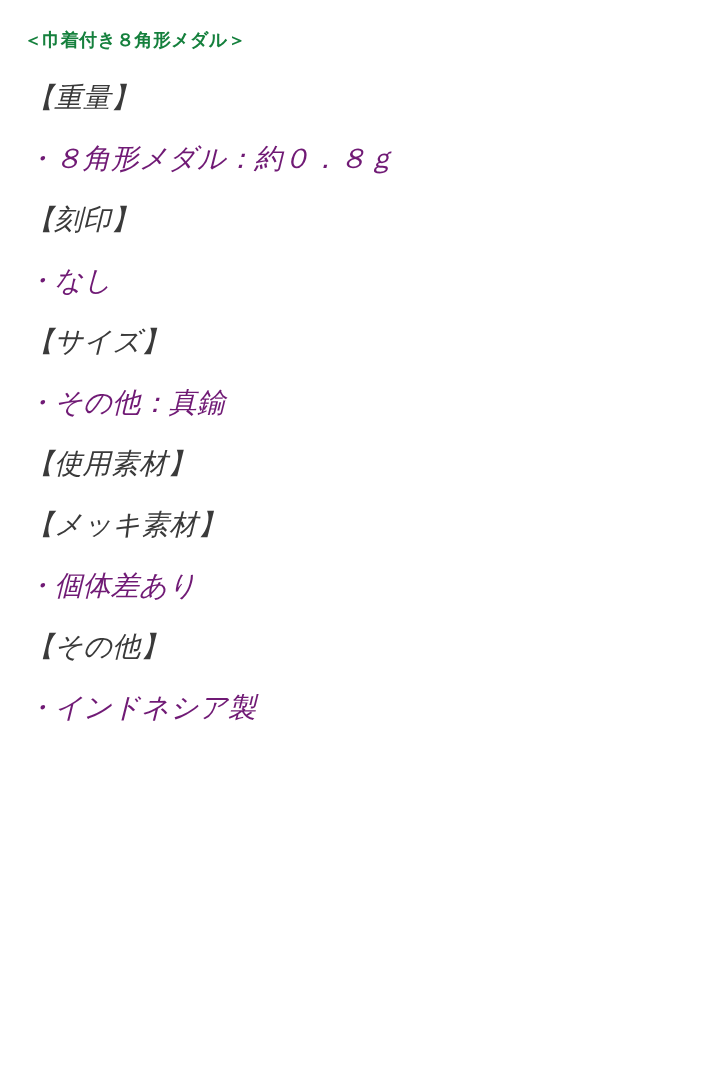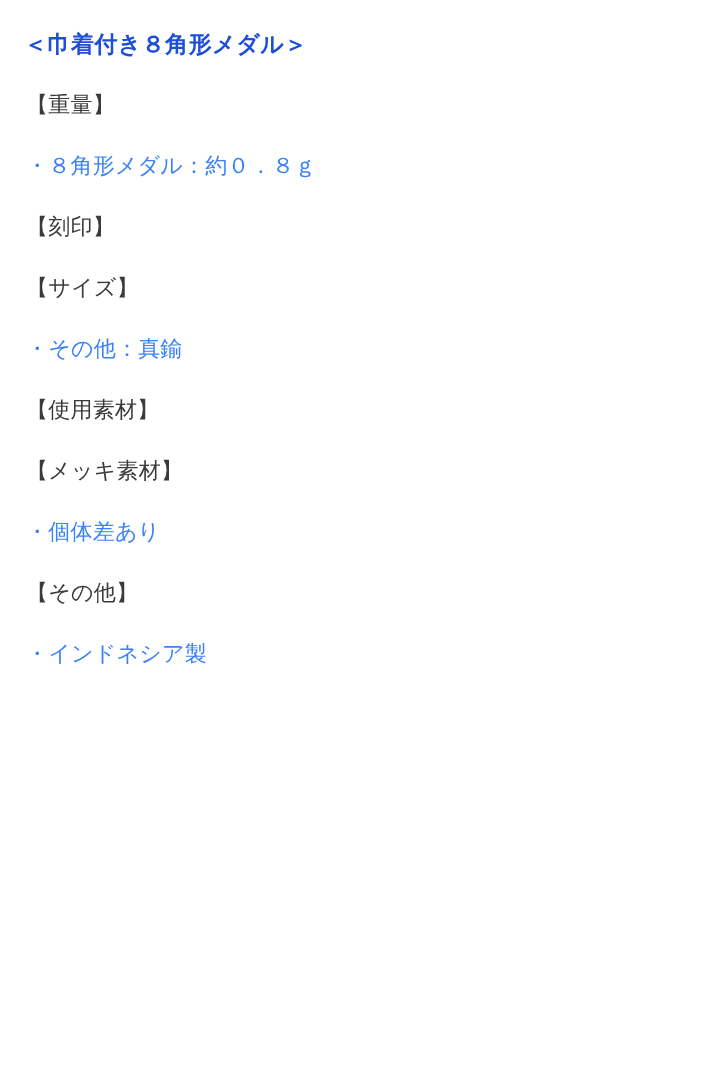--- a/index.html
+++ b/index.html
@@ -16,57 +16,59 @@
   }
   .page {
     position: relative;
     width: 714px;
     height: 1080px;
     background: #ffffff;
     box-sizing: border-box;
     padding: 28px 24px 0 24px;
   }
   .doc-title {
-    font-size: 23px;
+    font-size: 18px;
     line-height: 1.4;
-    color: #1d4ed8;
+    color: #15803d;
     letter-spacing: 0.02em;
     margin: 0 0 14px 0;
     white-space: nowrap;
   }
   .spec-list {
     margin: 0;
     padding: 0;
     list-style: none;
   }
   .spec-line {
-    font-size: 22px;
+    font-size: 28px;
     line-height: 61px;
     height: 61px;
     color: #3f3f3f;
     letter-spacing: 0.01em;
     white-space: nowrap;
     padding-left: 2px;
+    font-style: italic;
   }
   .spec-line.heading {
     color: #3a3a3a;
   }
   .spec-line.item {
-    color: #3b82f6;
+    color: #701a75;
   }
 </style>
 </head>
 <body>
 
 <div class="page">
   <h1 class="doc-title">＜巾着付き８角形メダル＞</h1>
   <ul class="spec-list">
     <li class="spec-line heading">【重量】</li>
     <li class="spec-line item">・８角形メダル：約０．８ｇ</li>
     <li class="spec-line heading">【刻印】</li>
+    <li class="spec-line item">・なし</li>
     <li class="spec-line heading">【サイズ】</li>
     <li class="spec-line item">・その他：真鍮</li>
     <li class="spec-line heading">【使用素材】</li>
     <li class="spec-line heading">【メッキ素材】</li>
     <li class="spec-line item">・個体差あり</li>
     <li class="spec-line heading">【その他】</li>
     <li class="spec-line item">・インドネシア製</li>
   </ul>
 </div>
 

